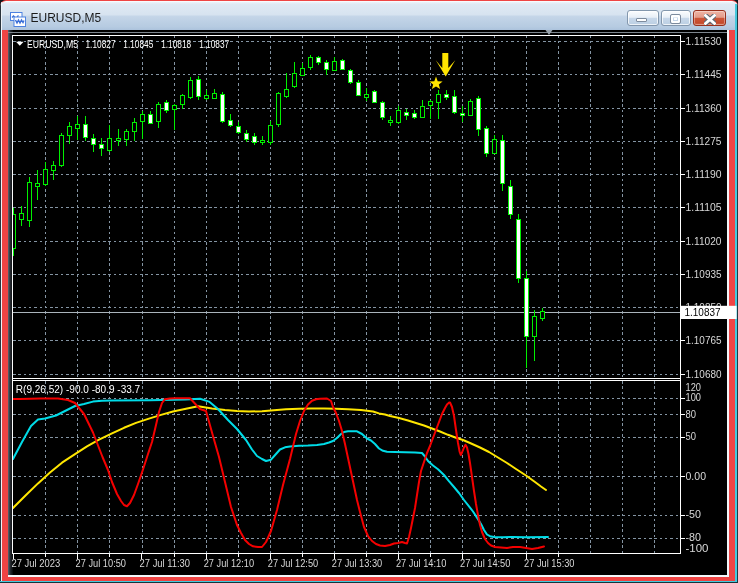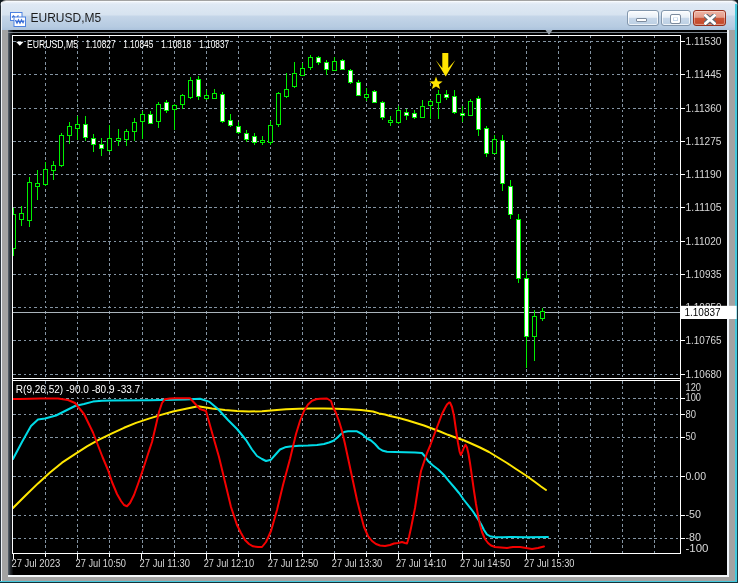--- a/index.html
+++ b/index.html
@@ -1,16 +1,16 @@
 <!DOCTYPE html>
 <html><head><meta charset="utf-8">
 <style>
 html,body{margin:0;padding:0;width:738px;height:583px;overflow:hidden;background:#10191f;}
 *{box-sizing:border-box;}
-#win{position:absolute;left:0;top:0;width:738px;height:583px;border-radius:6px 6px 0 0;background:#a3a3a3;overflow:hidden;}
+#win{position:absolute;left:0;top:0;width:738px;height:583px;border-radius:6px 6px 0 0;background:#ef4444;overflow:hidden;}
 #titlebar{position:absolute;left:0;top:1px;width:100%;height:29px;border-radius:6px 6px 0 0;
  background:linear-gradient(180deg,#eef3fa 0%,#dfe9f4 8%,#d7e3f0 45%,#c4d5e8 52%,#b6cbe1 88%,#acc3dc 100%);
  border-top:1px solid #f8fbfe;}
 #client{position:absolute;left:8px;top:30px;width:721px;height:545px;background:#000;}
 #shadowL{position:absolute;left:8px;top:30px;width:5px;height:545px;background:linear-gradient(90deg,#5c6874 0%,#272c32 45%,#070809 100%);}
 #edge{position:absolute;left:8px;top:31.5px;width:721px;height:1.5px;background:#7e868e;}
 #btm1{position:absolute;left:8px;top:575px;width:721px;height:1.5px;background:#f4f8fb;}
 #cyan1{position:absolute;left:0;top:580.5px;width:738px;height:1.5px;background:#45c8dc;}
 #cyan2{position:absolute;left:735.3px;top:4px;width:1.4px;height:577px;background:#45c8dc;}
 #dkR{position:absolute;left:736.7px;top:2px;width:1.3px;height:581px;background:#1c3a44;}

